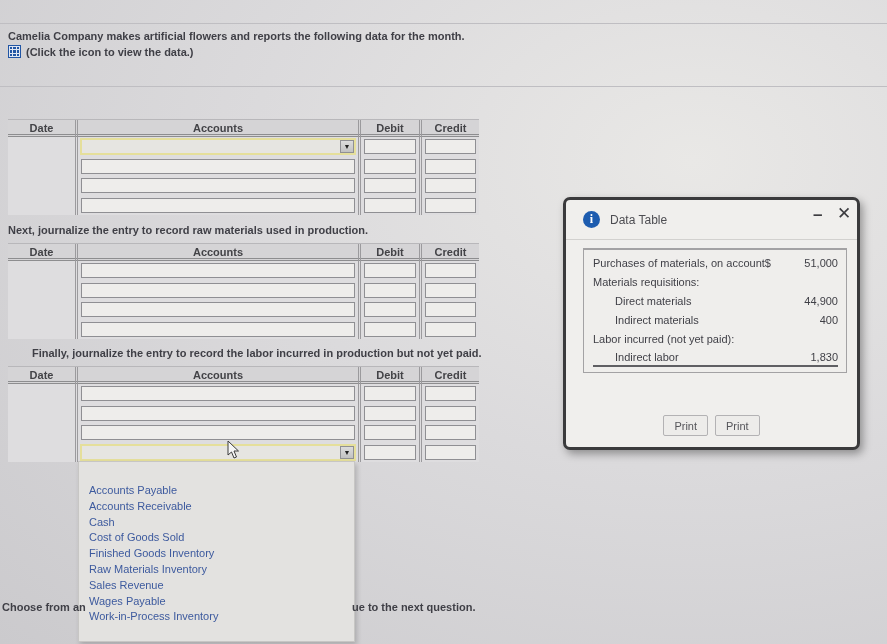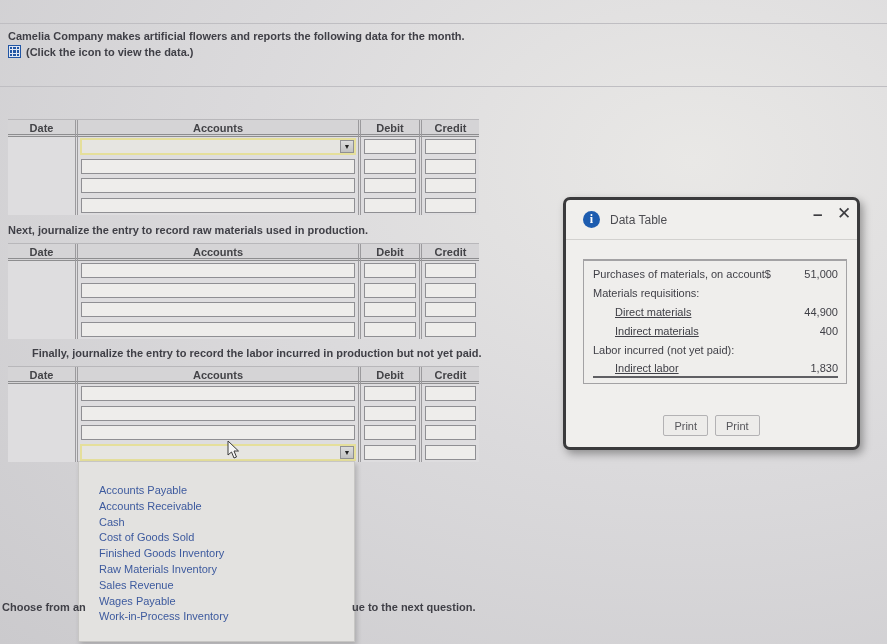--- a/index.html
+++ b/index.html
@@ -55,21 +55,21 @@
 
   
   .dropdown {
     position:absolute; left:78px; top:461px; width:277px; height:181px;
     background:#e3e2e0; border:1px solid #c7c6c4;
     box-shadow:2px 3px 5px rgba(0,0,0,0.18);
     padding-top:21px; overflow:hidden;
   }
   .dropdown .opt {
     font-size:11px; line-height:15.8px; padding-left:10px; color:#3d5a9e;
-    white-space:nowrap; cursor:pointer;margin-left:10px;
+    white-space:nowrap; cursor:pointer;
   }
 
   
   .cursor { position:absolute; left:227px; top:440px; width:15px; height:20px; z-index:60; }
 
   
   .popup {
     position:absolute; left:563px; top:197px; width:297px; height:253px;
     background:#f0efed; border:3px solid #3a3a3c; border-radius:7px;
     box-shadow:3px 4px 8px rgba(0,0,0,0.35); z-index:50;
@@ -79,28 +79,28 @@
     position:absolute; left:17px; top:11px; width:17px; height:17px; border-radius:50%;
     background:#1d5caf; color:#fff; font-size:12px; font-weight:bold;
     text-align:center; line-height:17px; font-family:"Liberation Serif", serif;
   }
   .popup-title { position:absolute; left:44px; top:13px; font-size:12px; color:#4d4d52; }
   .win-btn { position:absolute; font-size:17px; color:#3c3c40; cursor:pointer; line-height:17px; }
   .btn-min { left:247px; top:6px; font-weight:bold; }
   .btn-close { left:271px; top:5px; }
 
   .stats {
-    position:absolute; left:17px; top:59px; width:264px;
+    position:absolute; left:17px; top:48px; width:264px;
     background:#efeeec; border:1px solid #a3a2a4;
     box-shadow: inset 0 2px 0 -1px #a3a2a4;
     padding:4px 8px 0 9px;
   }
   .srow { display:flex; height:19px; align-items:center; font-size:11px; color:#3f3f46; }
   .srow .lbl { flex:1; white-space:nowrap; }
-  .srow .lbl.ind { padding-left:22px;text-decoration:underline; }
+  .srow .lbl.ind { padding-left:22px; }
   .srow .cur { width:24px; }
   .srow .val { width:52px; text-align:right; }
   .srow.last { border-bottom:2px solid #5f5f63; }
   .stats-pad { height:5px; }
 
   .popup-buttons { position:absolute; left:0; top:215px; width:100%; display:flex; justify-content:center; gap:7px; }
   .pbtn {
     min-width:42px; height:21px; padding:0 10px;
     background:#edecea; border:1px solid #b3b2b4; border-radius:2px;
     font-family:"Liberation Sans", sans-serif; font-size:11px; color:#55555a; cursor:pointer;

